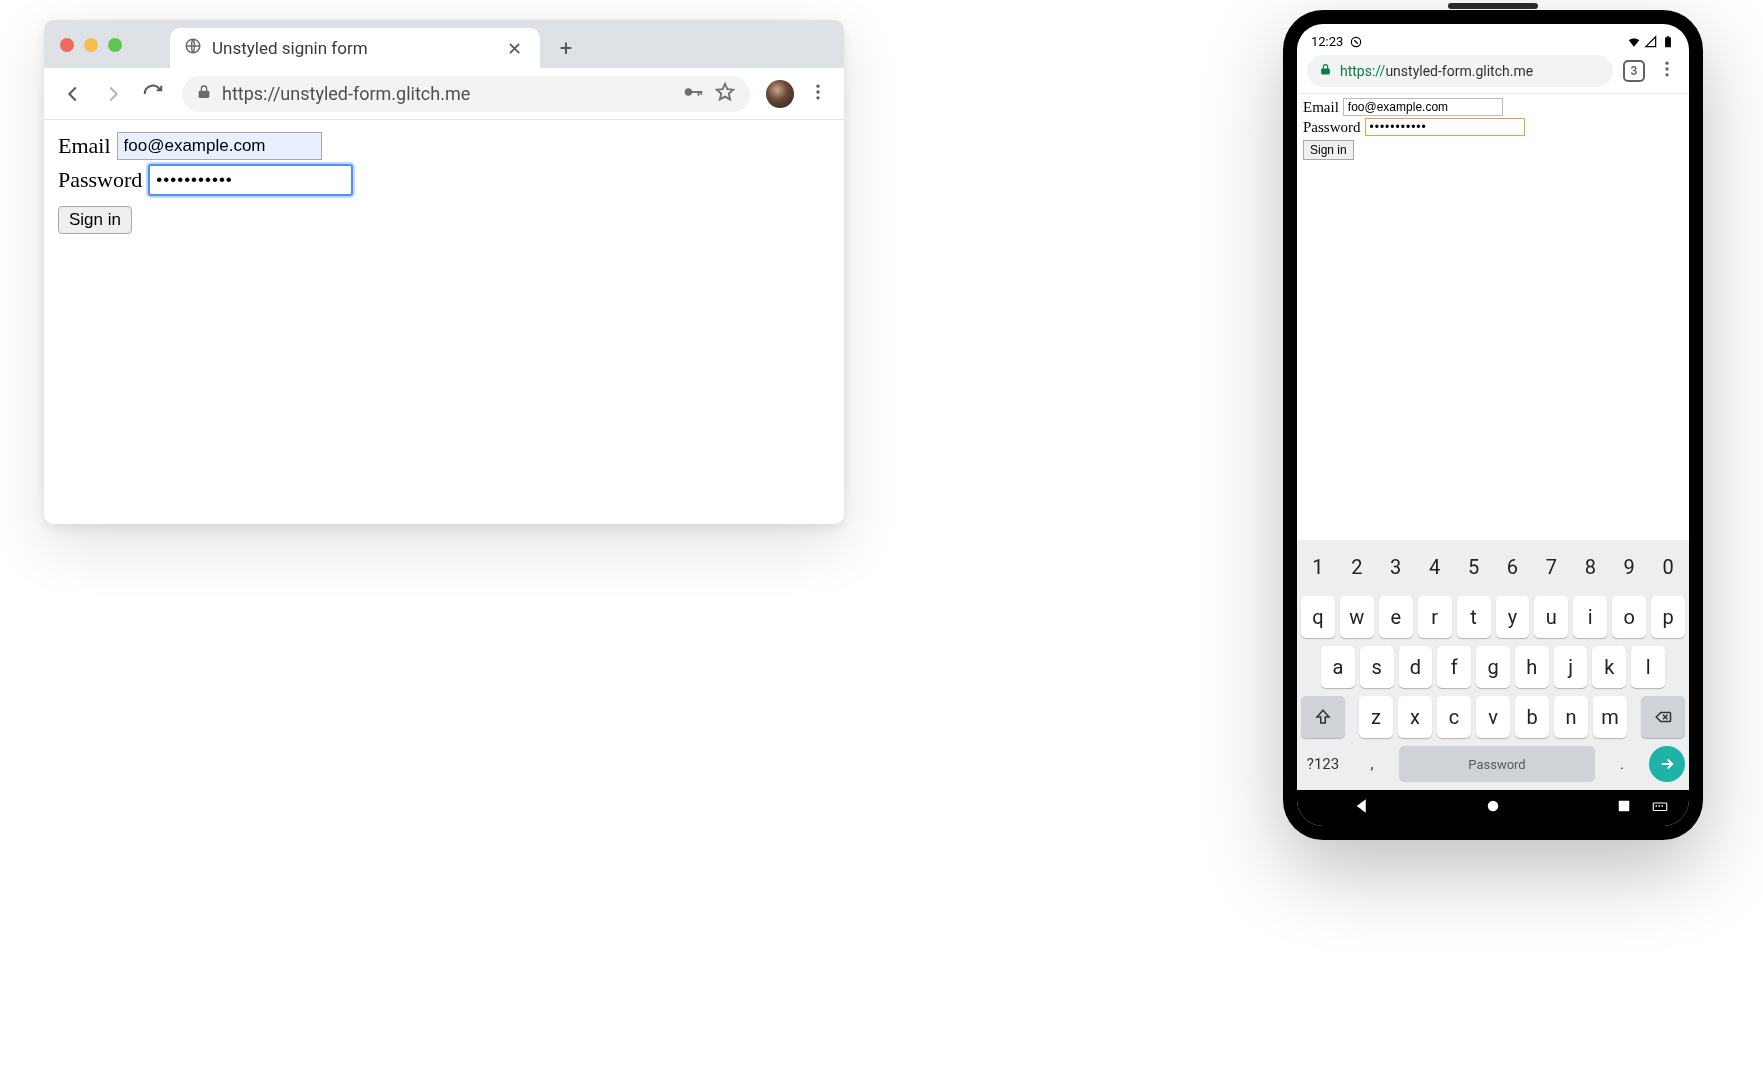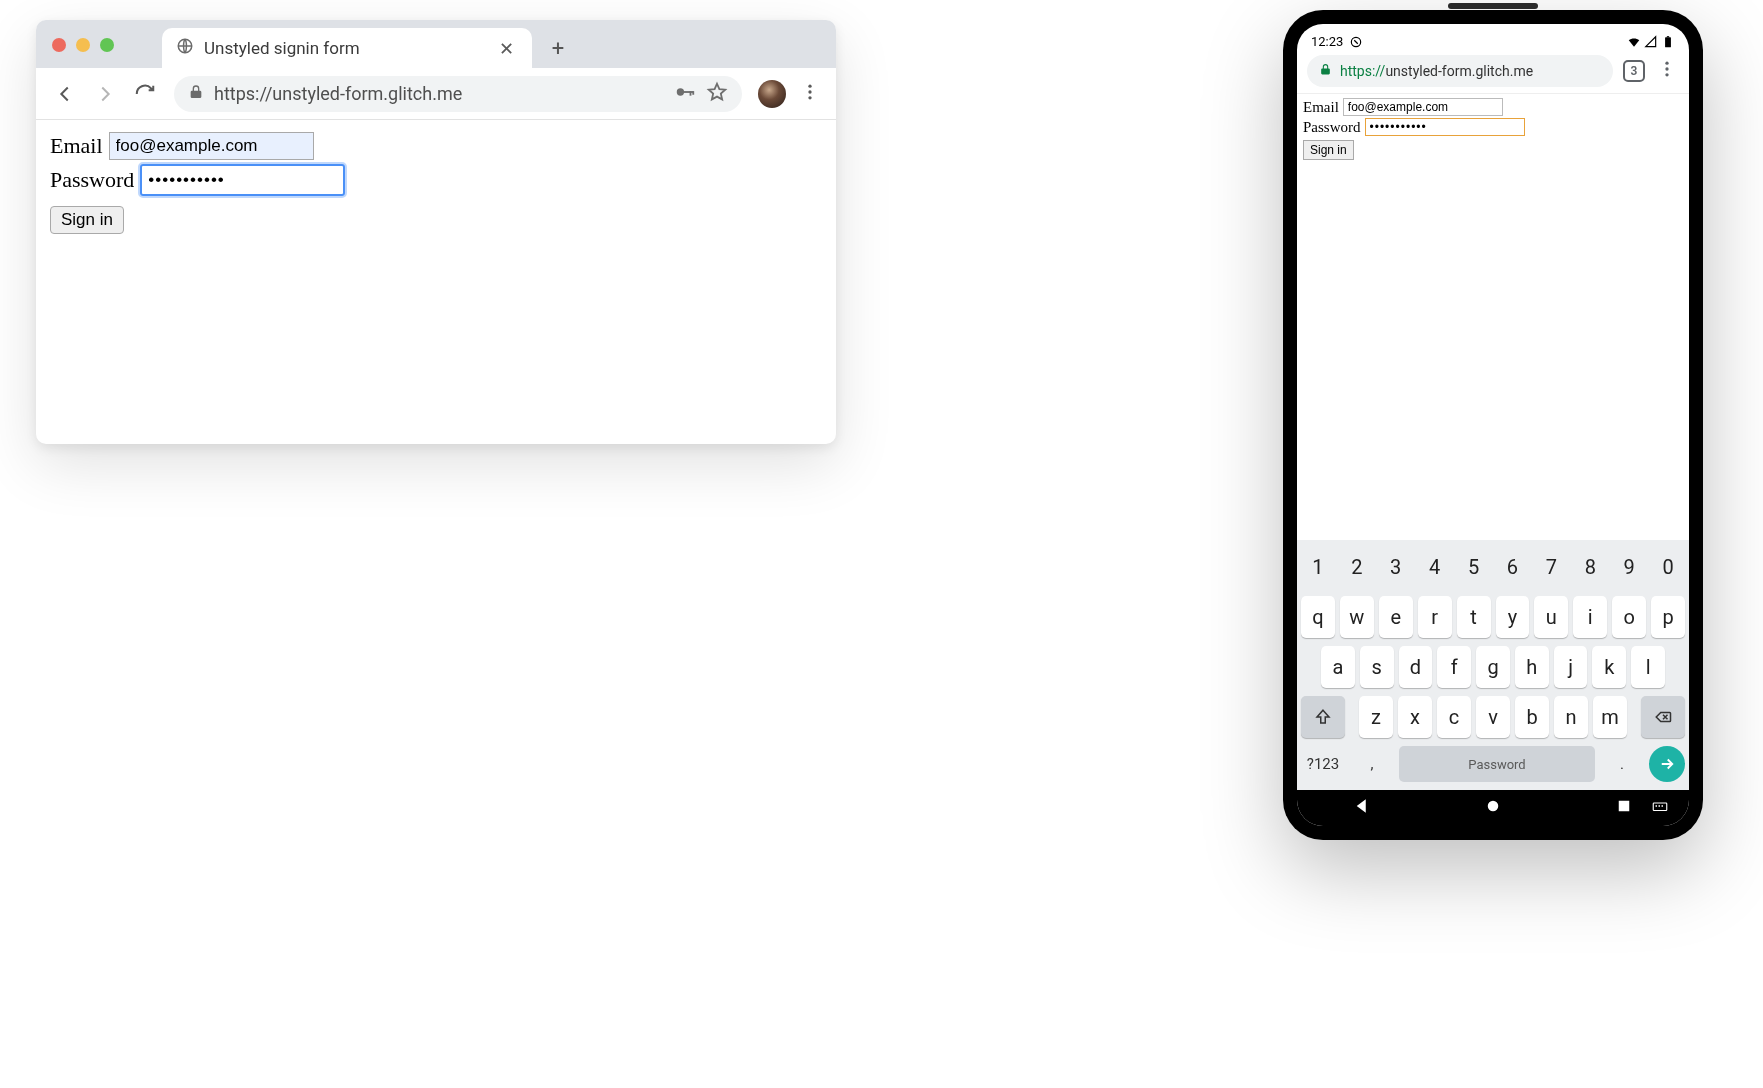--- a/index.html
+++ b/index.html
@@ -7,24 +7,24 @@
       background: #fff;
       font-family: -apple-system, BlinkMacSystemFont, "Segoe UI", Roboto, sans-serif;
       width: 1763px;
       height: 1088px;
       position: relative;
     }
 
     
     .desktop-window {
       position: absolute;
-      left: 36px;
+      left: 44px;
       top: 20px;
       width: 800px;
-      height: 424px;
+      height: 504px;
       background: #fff;
       border-radius: 10px;
       box-shadow: 0 20px 60px rgba(0,0,0,0.12), 0 4px 12px rgba(0,0,0,0.08);
       overflow: hidden;
     }
     .d-tabbar {
       height: 48px;
       background: #dee1e6;
       display: flex;
       align-items: flex-end;

